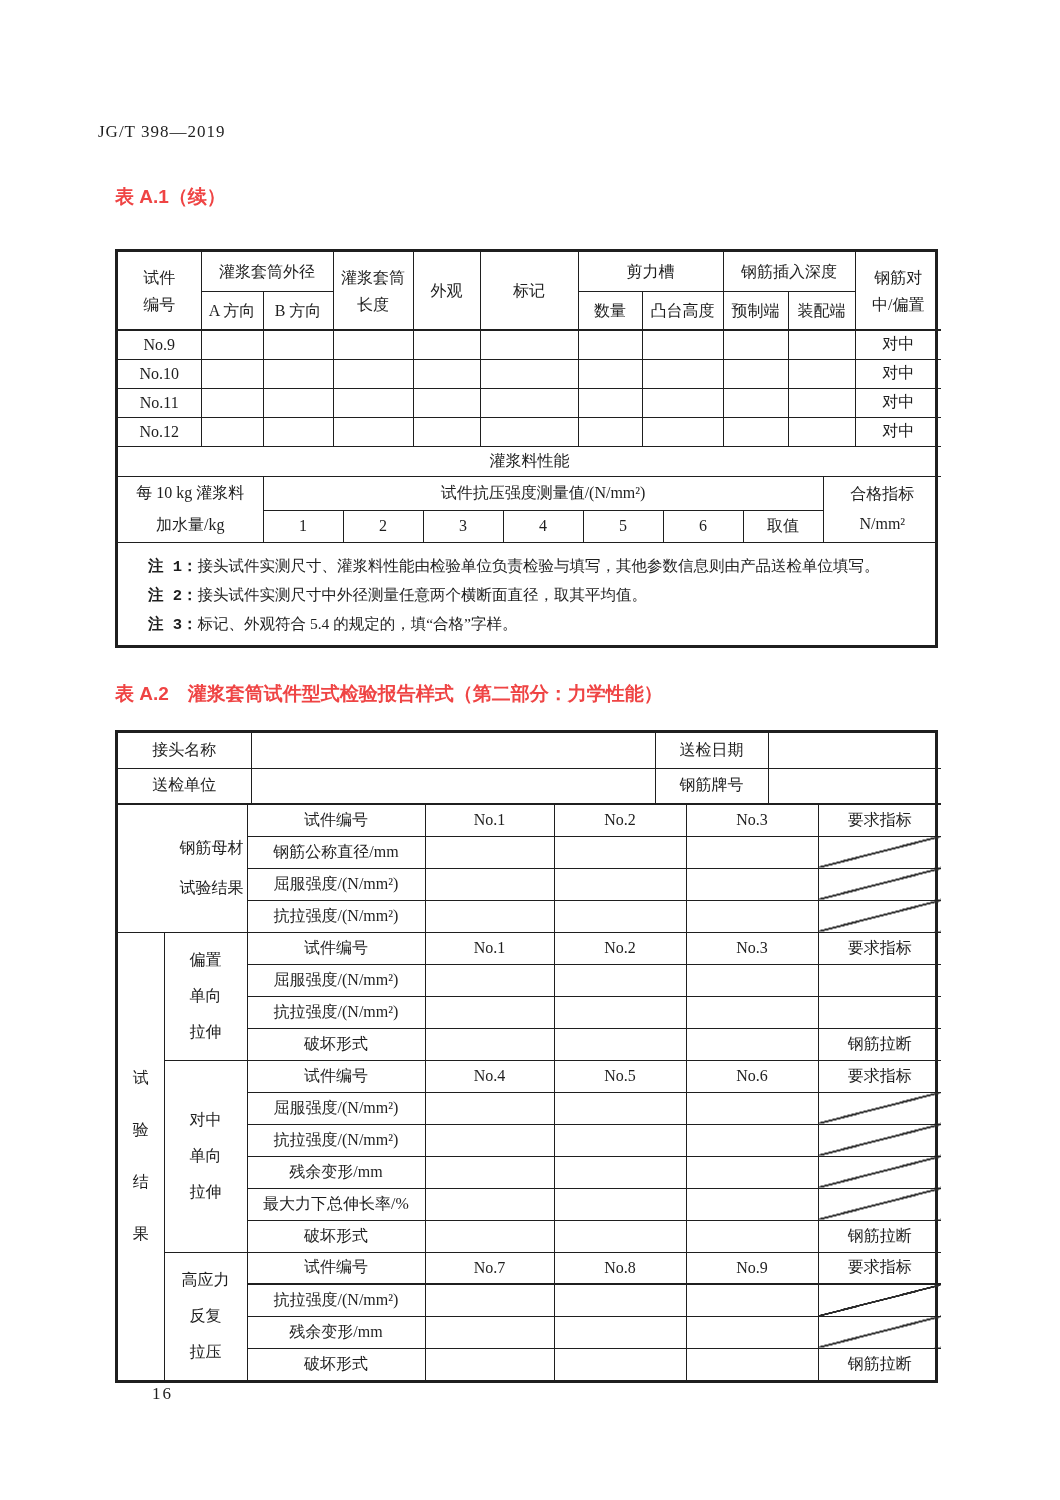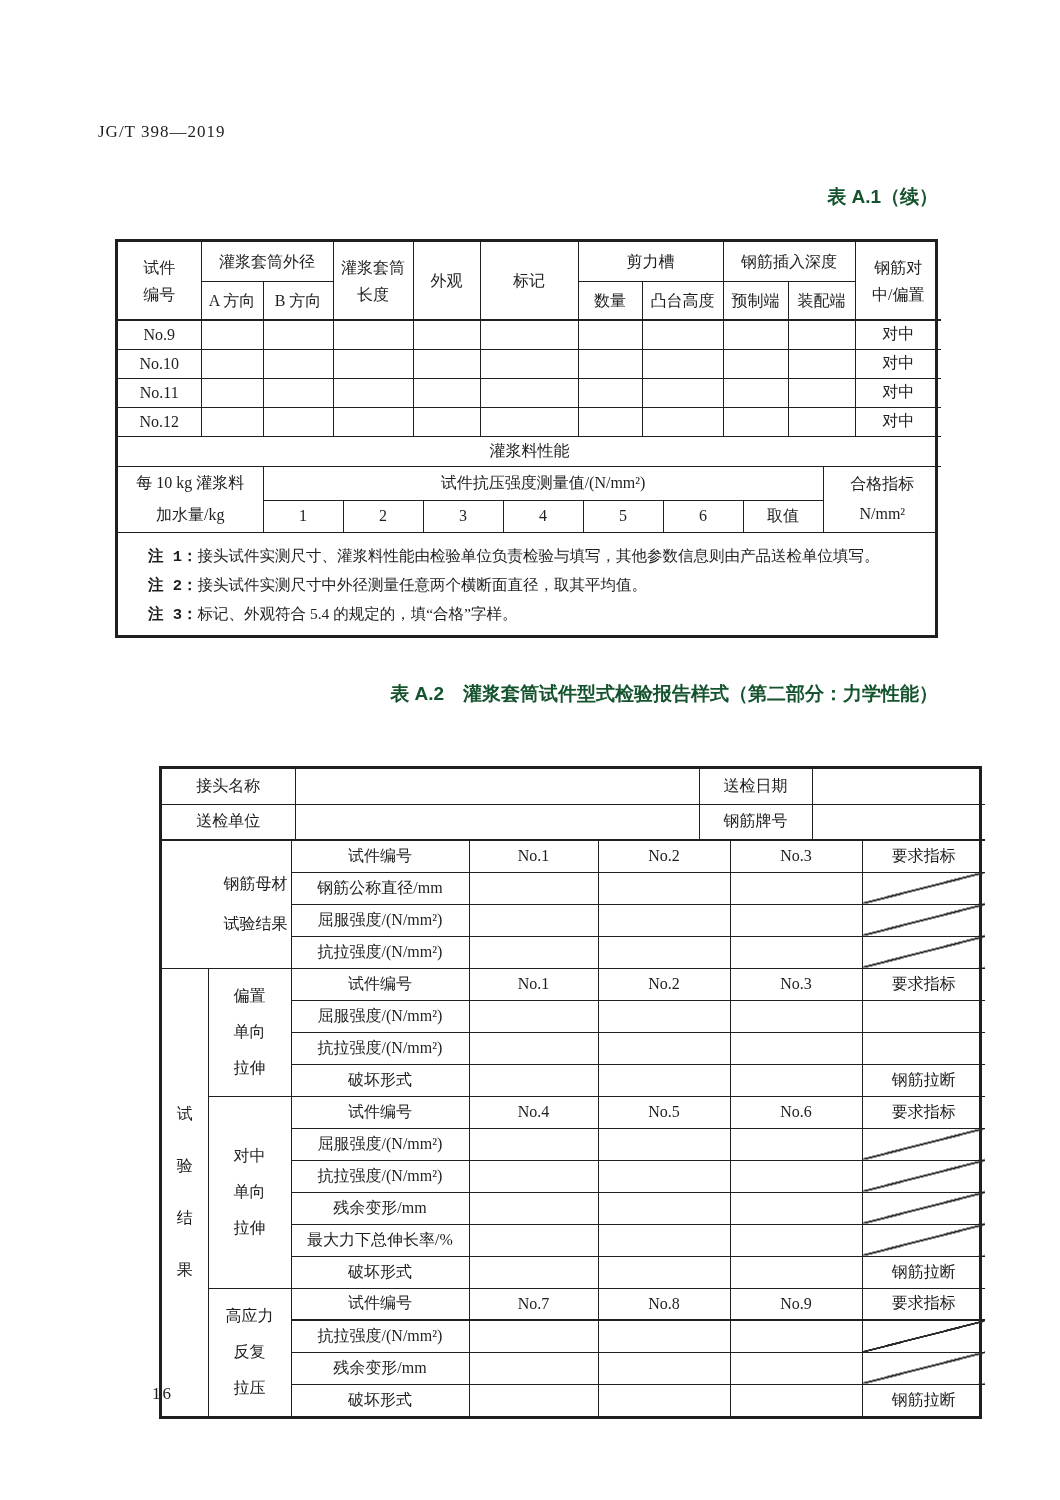--- a/index.html
+++ b/index.html
@@ -7,32 +7,32 @@
   body {
     width: 1060px; height: 1500px; position: relative;
     font-family: "Liberation Serif", "DejaVu Serif", serif;
     color: #1e1e1e;
   }
   .std-no {
     position: absolute; left: 98px; top: 122px;
     font-size: 17px; font-weight: normal; letter-spacing: 1px;
   }
   .tbl-title {
-    position: absolute; left: 115px; width: 823px; text-align: right;
+    position: absolute; left: 115px; width: 823px; text-align: left;
     font-family: "Liberation Sans", "DejaVu Sans", sans-serif;
-    font-weight: bold; font-size: 19px; color: #14532d;
+    font-weight: bold; font-size: 19px; color: #ef4444;
   }
   #title-a1 { top: 184px; }
   #title-a2 { top: 681px; }
   .frame {
     position: absolute; left: 115px; width: 823px;
     border: 3px solid #1f1f1f; background: #fff;
   }
-  #table-a1 { top: 239px; }
-  #table-a2 { top: 766px; margin-left: 44px; }
+  #table-a1 { top: 249px; }
+  #table-a2 { top: 730px; }
   .frame > * + * { border-top: 1px solid #1f1f1f; }
   .frame > .bt2 { border-top-width: 2px; }
   table {
     border-collapse: collapse; table-layout: fixed; width: 100%;
     border-style: hidden;
   }
   td {
     border: 1px solid #1f1f1f;
     text-align: center; vertical-align: middle;
     font-size: 16px; padding: 0 3px;

